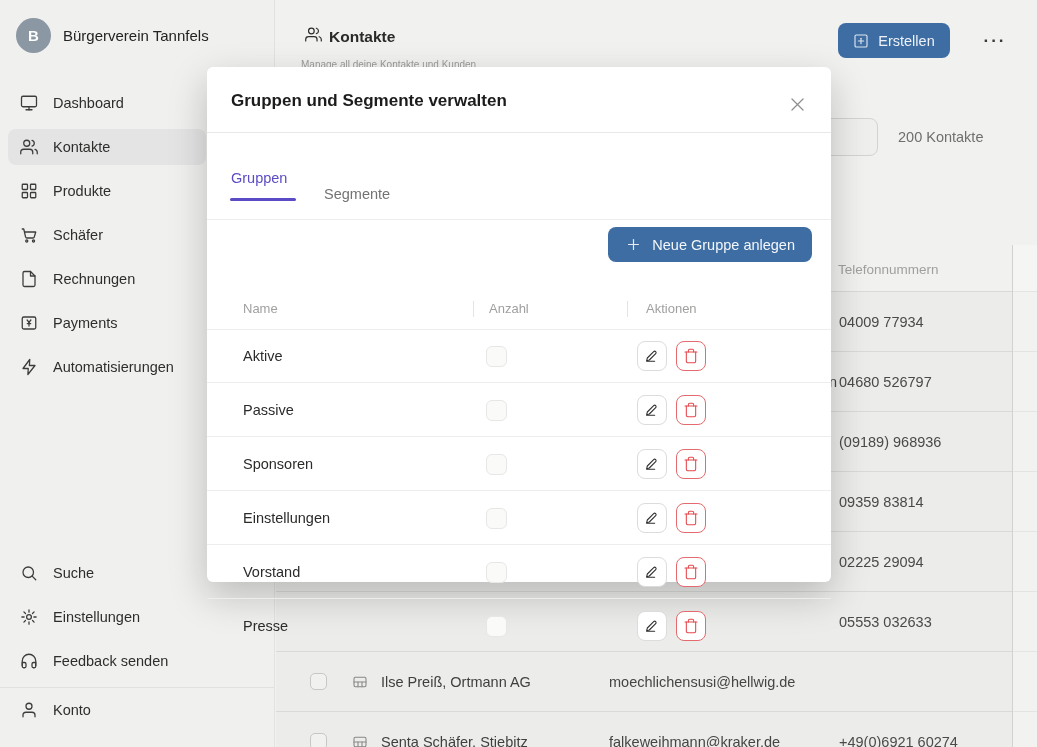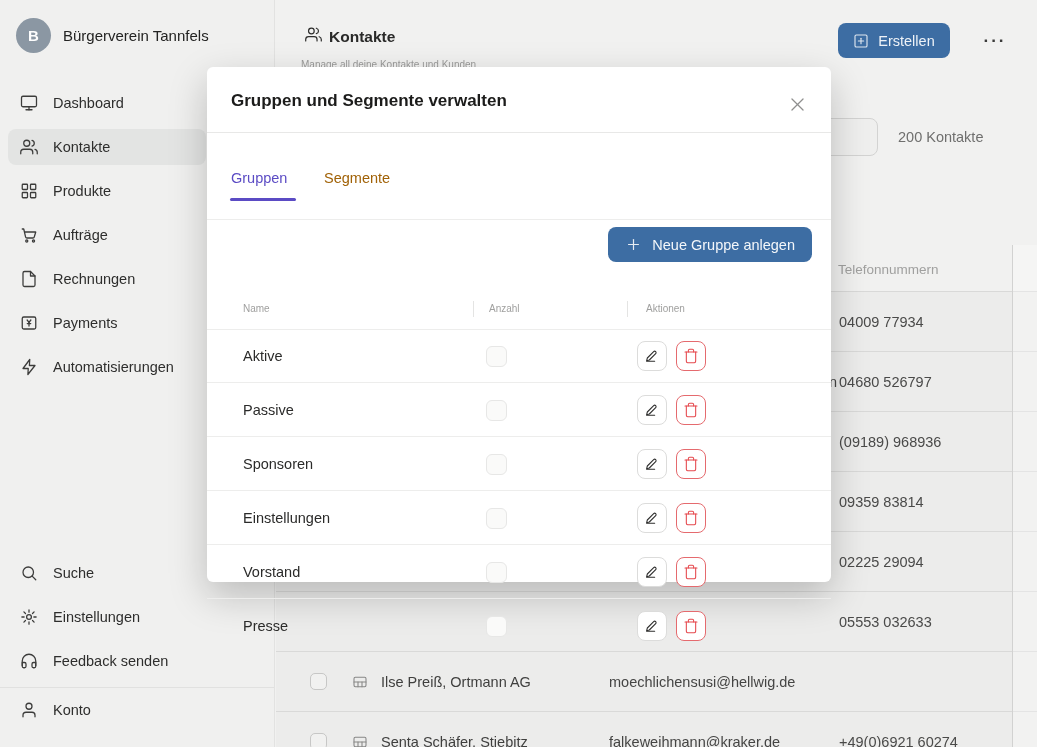--- a/index.html
+++ b/index.html
@@ -44,26 +44,26 @@
   .col-edge{position:absolute;left:736px;top:245px;bottom:0;width:25px;border-left:1px solid #d2d2d1;background:rgba(255,255,255,0.30);}
 
   
   .modal{position:absolute;left:207px;top:67px;width:624px;height:515px;background:#ffffff;border-radius:6px;box-shadow:0 14px 38px rgba(0,0,0,.22);z-index:10;}
   .m-title{position:absolute;left:24px;top:24px;font-size:17px;font-weight:700;color:#1c1c1b;}
   .m-close{position:absolute;right:22px;top:25px;width:24px;height:24px;border:none;background:none;padding:0;cursor:pointer;display:flex;align-items:center;justify-content:center;}
   .m-close svg{width:19px;height:19px;stroke:#8f8f8e;fill:none;stroke-width:1.6;stroke-linecap:round;}
   .m-hdiv{position:absolute;left:0;right:0;top:65px;border-top:1px solid #e8e8e7;}
   .tab{position:absolute;top:97px;height:28px;line-height:28px;font-size:14.5px;cursor:pointer;background:none;border:none;padding:0;}
   .tab.active{color:#5b4bc4;text-align:center;}
-  .tab.idle{color:#a16207;}
+  .tab.idle{color:#737373;margin-top:16px;}
   .tab-underline{position:absolute;left:23px;top:131px;width:66px;height:3px;border-radius:2px;background:#5b4bc4;}
   .m-tabline{position:absolute;left:0;right:0;top:152px;border-top:1px solid #ededec;}
   .btn-newgroup{position:absolute;right:19px;top:160px;height:35px;padding:0 17px;background:#3d6da3;border:none;border-radius:8px;color:#f4f7fa;font-size:14.5px;display:flex;align-items:center;gap:10px;cursor:pointer;}
   .btn-newgroup svg{width:17px;height:17px;stroke:#e6ecf3;fill:none;stroke-width:1.7;stroke-linecap:round;}
-  .m-col{position:absolute;top:222px;height:40px;line-height:40px;font-size:10px;color:#a0a09f;}
+  .m-col{position:absolute;top:222px;height:40px;line-height:40px;font-size:13px;color:#a0a09f;}
   .m-colsep{position:absolute;top:234px;width:0;height:16px;border-left:1px solid #e4e4e3;}
   .m-colline{position:absolute;left:0;right:0;top:262px;border-top:1px solid #ededec;}
   .mrow{position:absolute;left:0;right:0;height:54px;border-bottom:1px solid #ededec;}
   .mrow.last{border-bottom:none;}
   .mname{position:absolute;left:36px;top:0;height:54px;line-height:54px;font-size:14.5px;color:#2b2b2a;}
   .skel{position:absolute;left:279px;top:17px;width:21px;height:21px;border:1px solid #e7e7e6;border-radius:6px;background:#fafaf9;}
   .act{position:absolute;top:12px;width:30px;height:30px;border-radius:8px;background:#fff;display:flex;align-items:center;justify-content:center;padding:0;cursor:pointer;}
   .act.edit{left:430px;border:1px solid #dcdcdb;}
   .act.edit svg{width:16px;height:16px;stroke:#2f2f2e;fill:none;stroke-width:1.6;stroke-linecap:round;stroke-linejoin:round;}
   .act.del{left:469px;border:1px solid #e56a6e;}
@@ -114,21 +114,21 @@
         <span>Produkte</span>
       </div>
       <div class="nav-item">
         <span class="nicon">
             <svg viewBox="0 0 24 24">
               <circle cx="9" cy="20" r="1.4"></circle>
               <circle cx="18" cy="20" r="1.4"></circle>
               <path d="M3 4h2l2.4 10.4a2 2 0 0 0 2 1.6h7.7a2 2 0 0 0 2-1.6L21 8H6"></path>
             </svg>
           </span>
-        <span>Aufträge</span>
+        <span>Schäfer</span>
       </div>
       <div class="nav-item">
         <span class="nicon">
             <svg viewBox="0 0 24 24">
               <path d="M14 2H6a2 2 0 0 0-2 2v16a2 2 0 0 0 2 2h12a2 2 0 0 0 2-2V8z"></path>
               <polyline points="14 2 14 8 20 8"></polyline>
             </svg>
           </span>
         <span>Rechnungen</span>
       </div>

